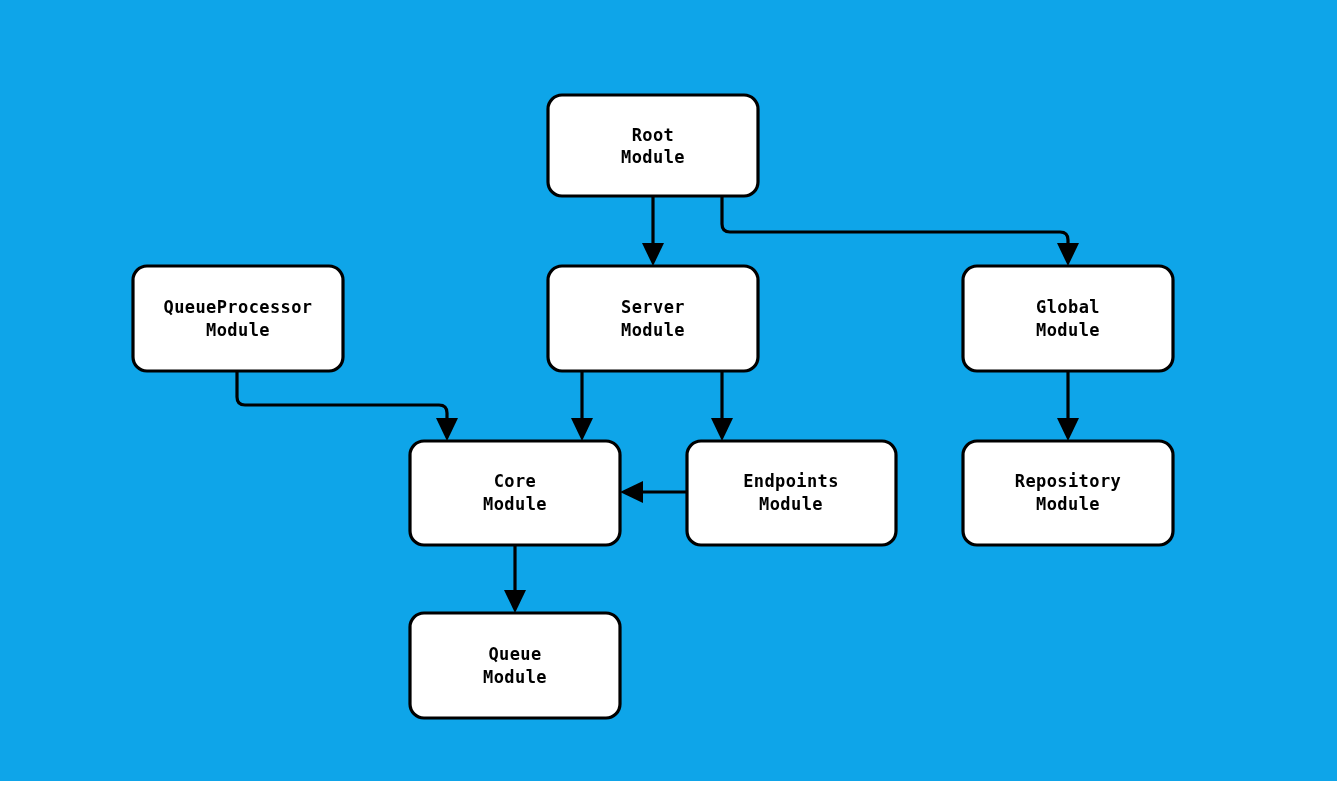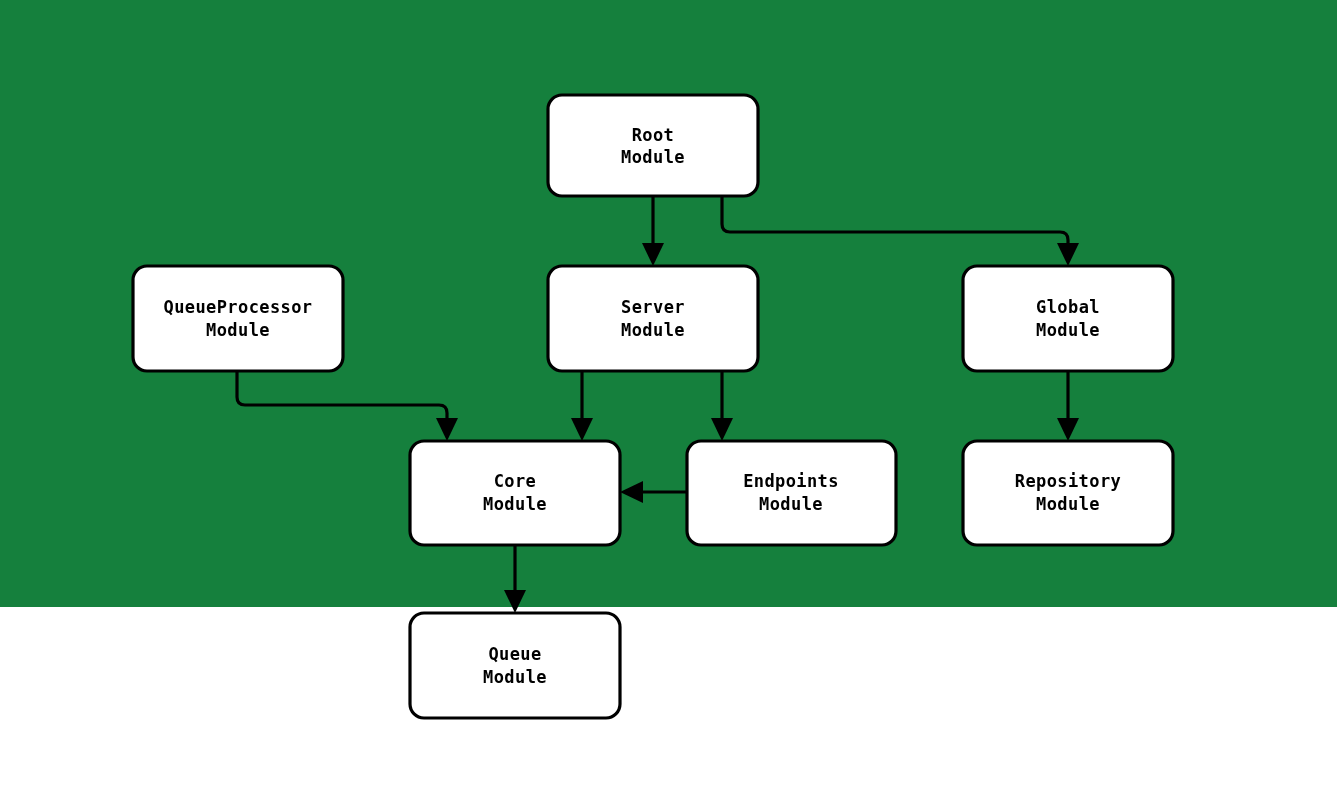--- a/index.html
+++ b/index.html
@@ -9,22 +9,22 @@
   }
   body {
     width: 1337px;
     height: 809px;
     font-family: "DejaVu Sans Mono", "Liberation Mono", monospace;
     overflow: hidden;
   }
   #diagram-canvas {
     position: relative;
     width: 1337px;
-    height: 607px;
-    background: #15803d;
+    height: 781px;
+    background: #0ea5e9;
   }
   svg.diagram-svg {
     position: absolute;
     top: 0;
     left: 0;
     width: 1337px;
     height: 809px;
     display: block;
   }
   .node-box {

